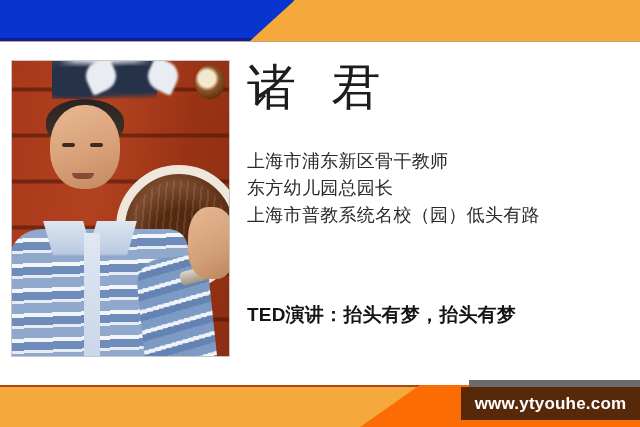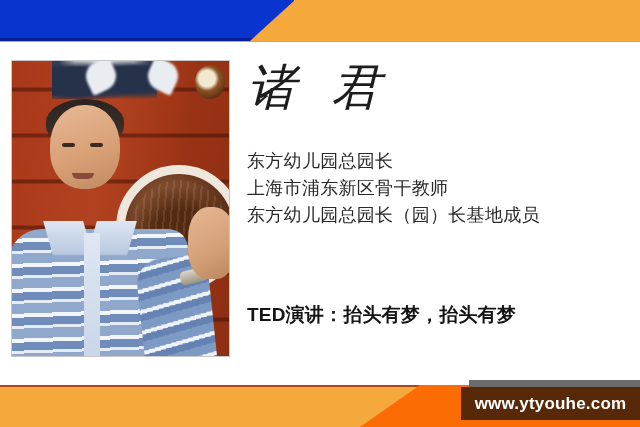--- a/index.html
+++ b/index.html
@@ -314,21 +314,20 @@
   .name-title {
     position: absolute;
     left: 247px;
     top: 63px;
     font-size: 49px;
     line-height: 1;
     letter-spacing: 11px;
     color: #1d1d1d;
     font-weight: 400;
     white-space: nowrap;
-    font-style: italic;
   }
   .credentials {
     position: absolute;
     left: 247px;
     top: 148px;
     color: #2a2a2a;
   }
   .credentials .line {
     font-size: 18px;
     line-height: 27px;
@@ -419,23 +418,23 @@
       <div class="head"></div>
       <div class="eye-l"></div>
       <div class="eye-r"></div>
       <div class="mouth"></div>
     </div>
   </div>
 
   <div class="name-title">诸 君</div>
 
   <div class="credentials">
+    <div class="line">上海市浦东新区骨干教师</div>
     <div class="line">东方幼儿园总园长</div>
-    <div class="line">上海市浦东新区骨干教师</div>
-    <div class="line">东方幼儿园总园长（园）长基地成员</div>
+    <div class="line">上海市普教系统名校（园）低头有路</div>
   </div>
 
   <div class="ted-line">TED演讲：抬头有梦，抬头有梦</div>
 
   <div class="bottom-band">
     <div class="bottom-band-top-edge"></div>
     <div class="bottom-dark-orange-fill"></div>
     <div class="bottom-dark-orange"></div>
   </div>
 

